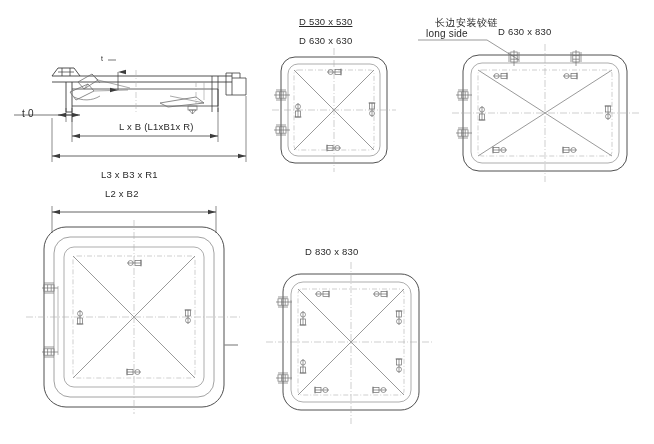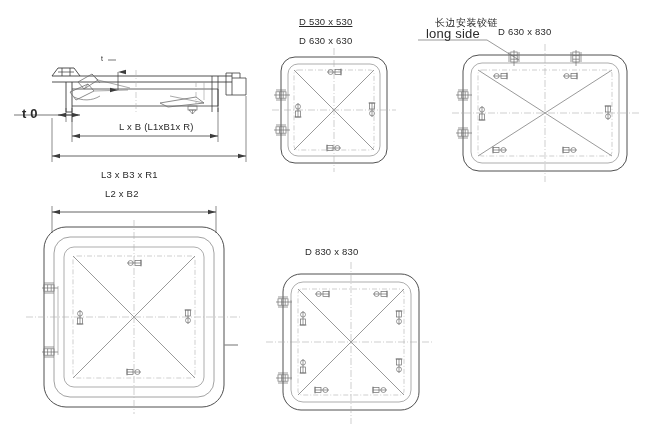--- a/index.html
+++ b/index.html
@@ -24,21 +24,21 @@
     color:#2a2a2a;
     white-space:nowrap;
     line-height:12px;
   }
   .lbl.cn{
     font-family:Liberation Serif, serif;
     font-size:10px;
     letter-spacing:0.5px;
     margin-left:16px;
   }
-  .lbl.sm{font-size:13px;}
+  .lbl.sm{font-size:10px;}
   .lbl.tiny{font-size:7px;}
 </style>
 </head>
 <body>
 
 <div id="sheet">
 
   <svg width="654" height="444" viewBox="0 0 654 444">
     <defs>
       <marker id="arrL" markerWidth="9" markerHeight="7" refX="8" refY="3.5" orient="auto" markerUnits="userSpaceOnUse">
@@ -310,21 +310,21 @@
           <use href="#clampVm"></use>
         </g>
       <g transform="translate(399,366)">
           <use href="#clampVm"></use>
         </g>
     </g>
   </svg>
 
   <div class="lbl tiny" style="left:101px;top:53px;">t</div>
 
-  <div class="lbl sm" style="left:22px;top:108px;font-weight:bold;">t 0</div>
+  <div class="lbl sm" style="left:22px;top:108px;">t 0</div>
 
   <div class="lbl" style="left:107px;top:121px;margin-left:12px;">L x B (L1xB1x R)</div>
 
   <div class="lbl" style="left:101px;top:141px;margin-top:28px;">L3 x B3 x R1</div>
 
   <div class="lbl" style="left:299px;top:16px;text-decoration:underline;">D 530 x 530</div>
 
   <div class="lbl" style="left:299px;top:35px;">D 630 x 630</div>
 
   <div class="lbl cn" style="left:419px;top:17px;">长边安装铰链</div>

